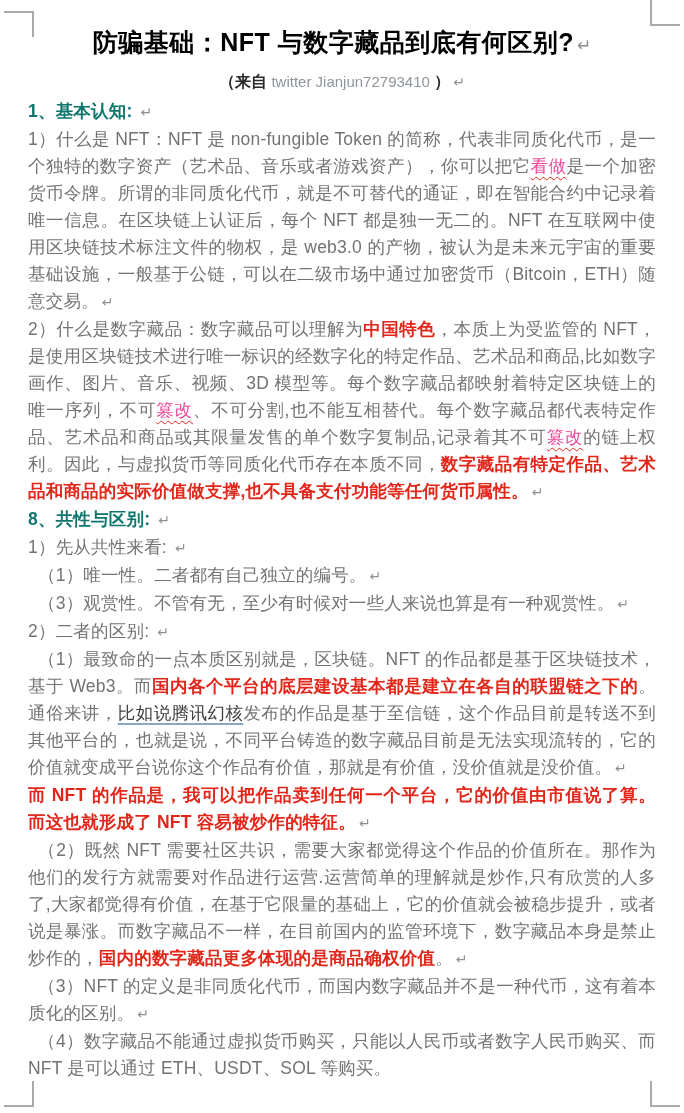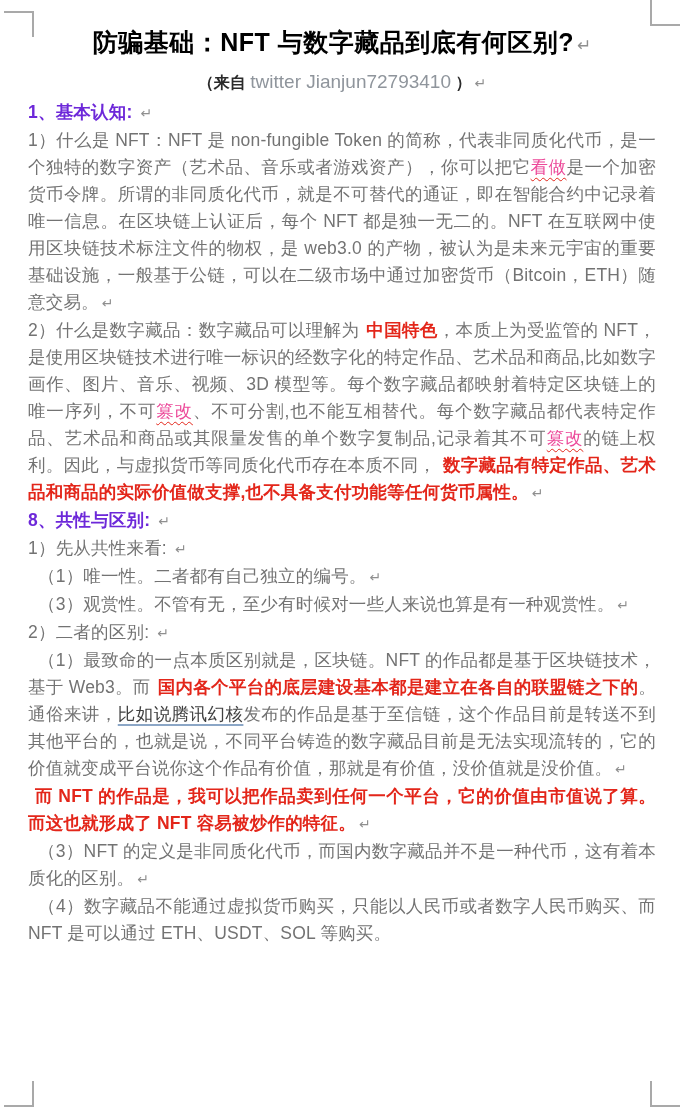--- a/index.html
+++ b/index.html
@@ -17,30 +17,30 @@
 
   .content{position:absolute;left:28px;right:28px;top:22px;}
 
   .title{
     text-align:center;font-size:25px;font-weight:700;color:#000;
     line-height:40px;letter-spacing:.5px;white-space:nowrap;
   }
   .subtitle{
     text-align:center;font-size:16px;font-weight:700;color:#2b2b2b;line-height:31px;
   }
-  .subtitle .handle{color:#8f959c;font-weight:400;font-size:19px;}
+  .subtitle .handle{color:#8f959c;font-weight:400;font-size:15px;}
 
   .para{
     margin:0;font-size:17.5px;line-height:27px;color:#3f3f3f;
     text-align:justify;letter-spacing:.2px;
   }
   .para.indent{text-indent:10px;}
   .run-n{color:#737373;}
-  .run-b{color:#6d28d9;font-weight:700;}
-  .run-rb{color:#e3261a;font-weight:700;padding-left:7px;}
+  .run-b{color:#0f766e;font-weight:700;}
+  .run-rb{color:#e3261a;font-weight:700;}
   .run-wavy{
     color:#ec4899;
     text-decoration:underline;text-decoration-style:wavy;
     text-decoration-color:#e3261a;text-decoration-thickness:1px;
     text-underline-offset:4px;
   }
   .run-blue{
     color:#3f3f3f;
     text-decoration:underline;text-decoration-style:solid;
     text-decoration-color:#8ba6c6;text-decoration-thickness:1.5px;
@@ -67,17 +67,18 @@
         <p class="para"><span class="run-b">1、基本认知: </span><span class="pilcrow">↵</span></p>
         <p class="para"><span class="run-n">1）什么是 NFT：NFT 是 non-fungible Token 的简称，代表非同质化代币，是一个独特的数字资产（艺术品、音乐或者游戏资产），你可以把它</span><span class="run-wavy">看做</span><span class="run-n">是一个加密货币令牌。所谓的非同质化代币，就是不可替代的通证，即在智能合约中记录着唯一信息。在区块链上认证后，每个 NFT 都是独一无二的。NFT 在互联网中使用区块链技术标注文件的物权，是 web3.0 的产物，被认为是未来元宇宙的重要基础设施，一般基于公链，可以在二级市场中通过加密货币（Bitcoin，ETH）随意交易。</span><span class="pilcrow">↵</span></p>
         <p class="para"><span class="run-n">2）什么是数字藏品：数字藏品可以理解为</span><span class="run-rb">中国特色</span><span class="run-n">，本质上为受监管的 NFT，是使用区块链技术进行唯一标识的经数字化的特定作品、艺术品和商品,比如数字画作、图片、音乐、视频、3D 模型等。每个数字藏品都映射着特定区块链上的唯一序列，不可</span><span class="run-wavy">篡改</span><span class="run-n">、不可分割,也不能互相替代。每个数字藏品都代表特定作品、艺术品和商品或其限量发售的单个数字复制品,记录着其不可</span><span class="run-wavy">篡改</span><span class="run-n">的链上权利。因此，与虚拟货币等同质化代币存在本质不同，</span><span class="run-rb">数字藏品有特定作品、艺术品和商品的实际价值做支撑,也不具备支付功能等任何货币属性。</span><span class="pilcrow">↵</span></p>
         <p class="para"><span class="run-b">8、共性与区别: </span><span class="pilcrow">↵</span></p>
         <p class="para"><span class="run-n">1）先从共性来看: </span><span class="pilcrow">↵</span></p>
         <p class="para indent"><span class="run-n">（1）唯一性。二者都有自己独立的编号。</span><span class="pilcrow">↵</span></p>
         <p class="para indent"><span class="run-n">（3）观赏性。不管有无，至少有时候对一些人来说也算是有一种观赏性。</span><span class="pilcrow">↵</span></p>
         <p class="para"><span class="run-n">2）二者的区别: </span><span class="pilcrow">↵</span></p>
         <p class="para indent"><span class="run-n">（1）最致命的一点本质区别就是，区块链。NFT 的作品都是基于区块链技术，基于 Web3。而</span><span class="run-rb">国内各个平台的底层建设基本都是建立在各自的联盟链之下的</span><span class="run-n">。通俗来讲，</span><span class="run-blue">比如说腾讯幻核</span><span class="run-n">发布的作品是基于至信链，这个作品目前是转送不到其他平台的，也就是说，不同平台铸造的数字藏品目前是无法实现流转的，它的价值就变成平台说你这个作品有价值，那就是有价值，没价值就是没价值。</span><span class="pilcrow">↵</span></p>
         <p class="para"><span class="run-rb">而 NFT 的作品是，我可以把作品卖到任何一个平台，它的价值由市值说了算。而这也就形成了 NFT 容易被炒作的特征。</span><span class="pilcrow">↵</span></p>
+        <p class="para indent"><span class="run-n">（2）既然 NFT 需要社区共识，需要大家都觉得这个作品的价值所在。那作为他们的发行方就需要对作品进行运营.运营简单的理解就是炒作,只有欣赏的人多了,大家都觉得有价值，在基于它限量的基础上，它的价值就会被稳步提升，或者说是暴涨。而数字藏品不一样，在目前国内的监管环境下，数字藏品本身是禁止炒作的，</span><span class="run-rb">国内的数字藏品更多体现的是商品确权价值</span><span class="run-n">。</span><span class="pilcrow">↵</span></p>
         <p class="para indent"><span class="run-n">（3）NFT 的定义是非同质化代币，而国内数字藏品并不是一种代币，这有着本质化的区别。</span><span class="pilcrow">↵</span></p>
         <p class="para indent"><span class="run-n">（4）数字藏品不能通过虚拟货币购买，只能以人民币或者数字人民币购买、而 NFT 是可以通过 ETH、USDT、SOL 等购买。</span></p>
       </div>
   </div>
 </div>
 
 </body></html>

